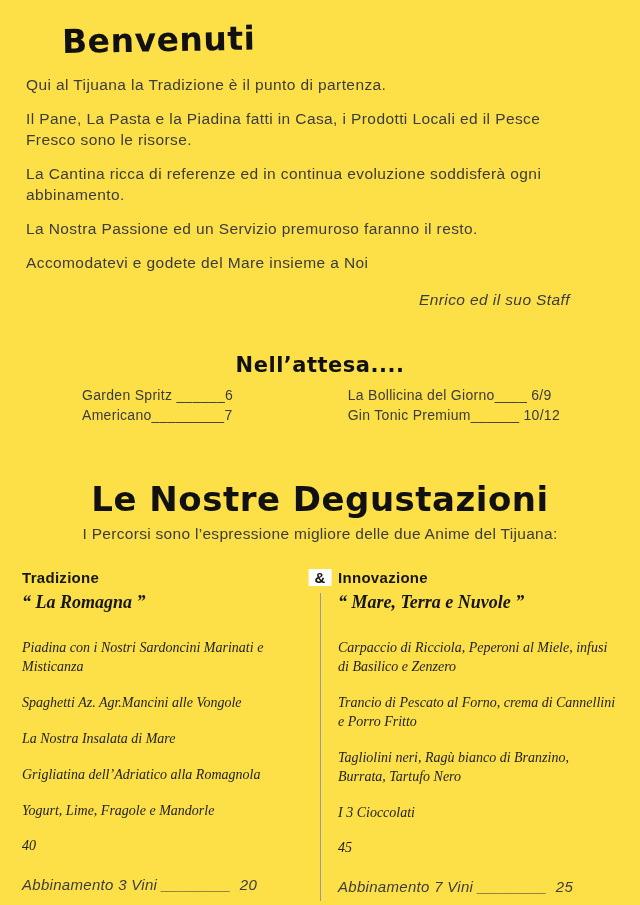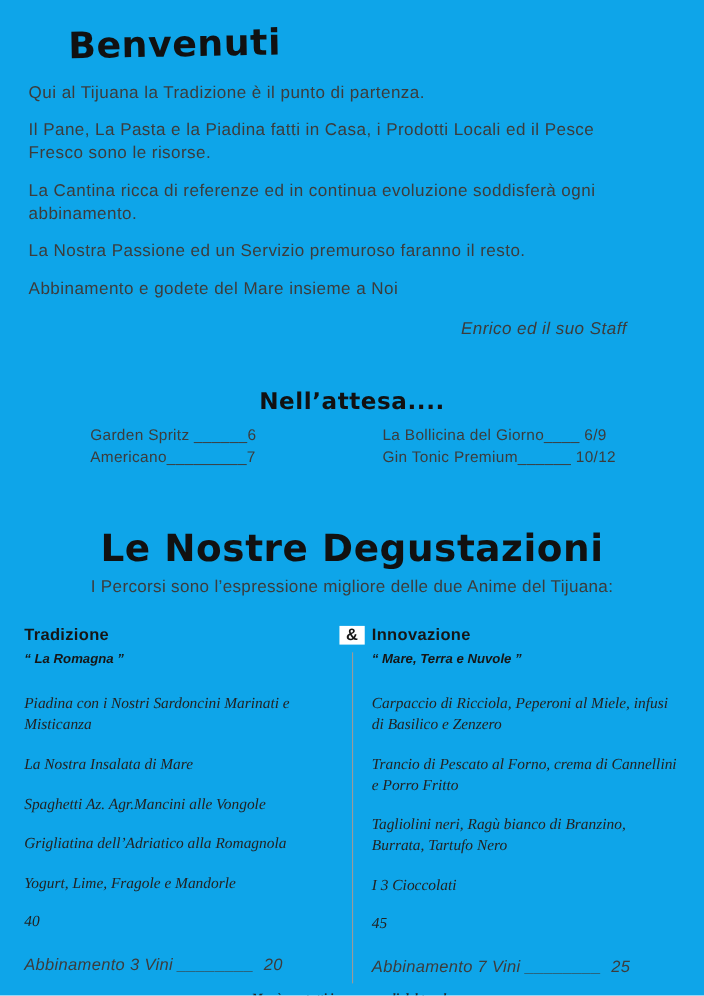--- a/index.html
+++ b/index.html
@@ -1,21 +1,21 @@
 <!DOCTYPE html>
 <html><head>
 <meta charset="utf-8">
 <style>
   html,body { margin:0; padding:0; background:#ffffff; }
   .page {
     position: relative;
     width: 640px;
     height: 905px;
     margin: 0 auto;
-    background: #0ea5e9;
+    background: #fde047;
     color: #2e2e2e;
     font-family: "Liberation Sans", sans-serif;
     overflow: hidden;
     box-sizing: border-box;
   }
 
   
   .hand {
     font-family: "DejaVu Sans", sans-serif;
     color: #111;
@@ -87,24 +87,24 @@
   .col { width: 280px; text-align: left; }
 
   .col-header {
     font-size: 15px;
     font-weight: bold;
     color: #161616;
     letter-spacing: 0.3px;
     margin-bottom: 6px;
   }
   .col-script {
-    font-family: Liberation Sans, sans-serif;
+    font-family: Liberation Serif, serif;
     font-style: italic;
     font-weight: bold;
-    font-size: 12px;
+    font-size: 18px;
     color: #161616;
     margin-bottom: 26px;
   }
 
   .item {
     font-family: Liberation Serif, serif;
     font-style: italic;
     font-size: 14px;
     line-height: 1.35;
     color: #222;
@@ -161,21 +161,21 @@
 <body>
 
 <div class="page">
 
   <h1 class="hand welcome-title">Benvenuti</h1>
 
   <p class="intro">Qui al Tijuana  la Tradizione è il punto di partenza.</p>
   <p class="intro">Il Pane, La Pasta e la Piadina fatti in Casa, i Prodotti Locali ed il Pesce Fresco sono le risorse.</p>
   <p class="intro">La Cantina ricca di referenze ed in continua evoluzione soddisferà ogni abbinamento.</p>
   <p class="intro">La Nostra Passione ed un Servizio premuroso faranno il resto.</p>
-  <p class="intro">Abbinamento e godete del Mare insieme a Noi</p>
+  <p class="intro">Accomodatevi e godete del Mare insieme a Noi</p>
 
   <p class="signature">Enrico ed il suo Staff</p>
 
   <h2 class="hand attesa-title">Nell’attesa....</h2>
 
   <div class="drinks">
     <div class="drinks-col">
       <div>Garden Spritz ______6</div>
       <div>Americano_________7</div>
     </div>
@@ -189,22 +189,22 @@
   <p class="degust-sub">I Percorsi sono l’espressione migliore delle due Anime del Tijuana:</p>
 
   <div class="columns">
     <div class="amp">&amp;</div>
     <div class="divider"></div>
 
     <div class="col">
       <div class="col-header">Tradizione</div>
       <div class="col-script">“ La Romagna ”</div>
       <div class="item">Piadina con i Nostri Sardoncini Marinati e Misticanza</div>
+      <div class="item">Spaghetti Az. Agr.Mancini  alle Vongole</div>
       <div class="item">La Nostra Insalata di Mare</div>
-      <div class="item">Spaghetti Az. Agr.Mancini  alle Vongole</div>
       <div class="item">Grigliatina dell’Adriatico alla Romagnola</div>
       <div class="item">Yogurt, Lime, Fragole e Mandorle</div>
       <div class="price">40</div>
       <div class="pairing">Abbinamento 3 Vini ________  20</div>
     </div>
 
     <div class="col">
       <div class="col-header">Innovazione</div>
       <div class="col-script">“ Mare, Terra e Nuvole ”</div>
       <div class="item">Carpaccio di Ricciola, Peperoni al Miele, infusi di Basilico e Zenzero</div>

